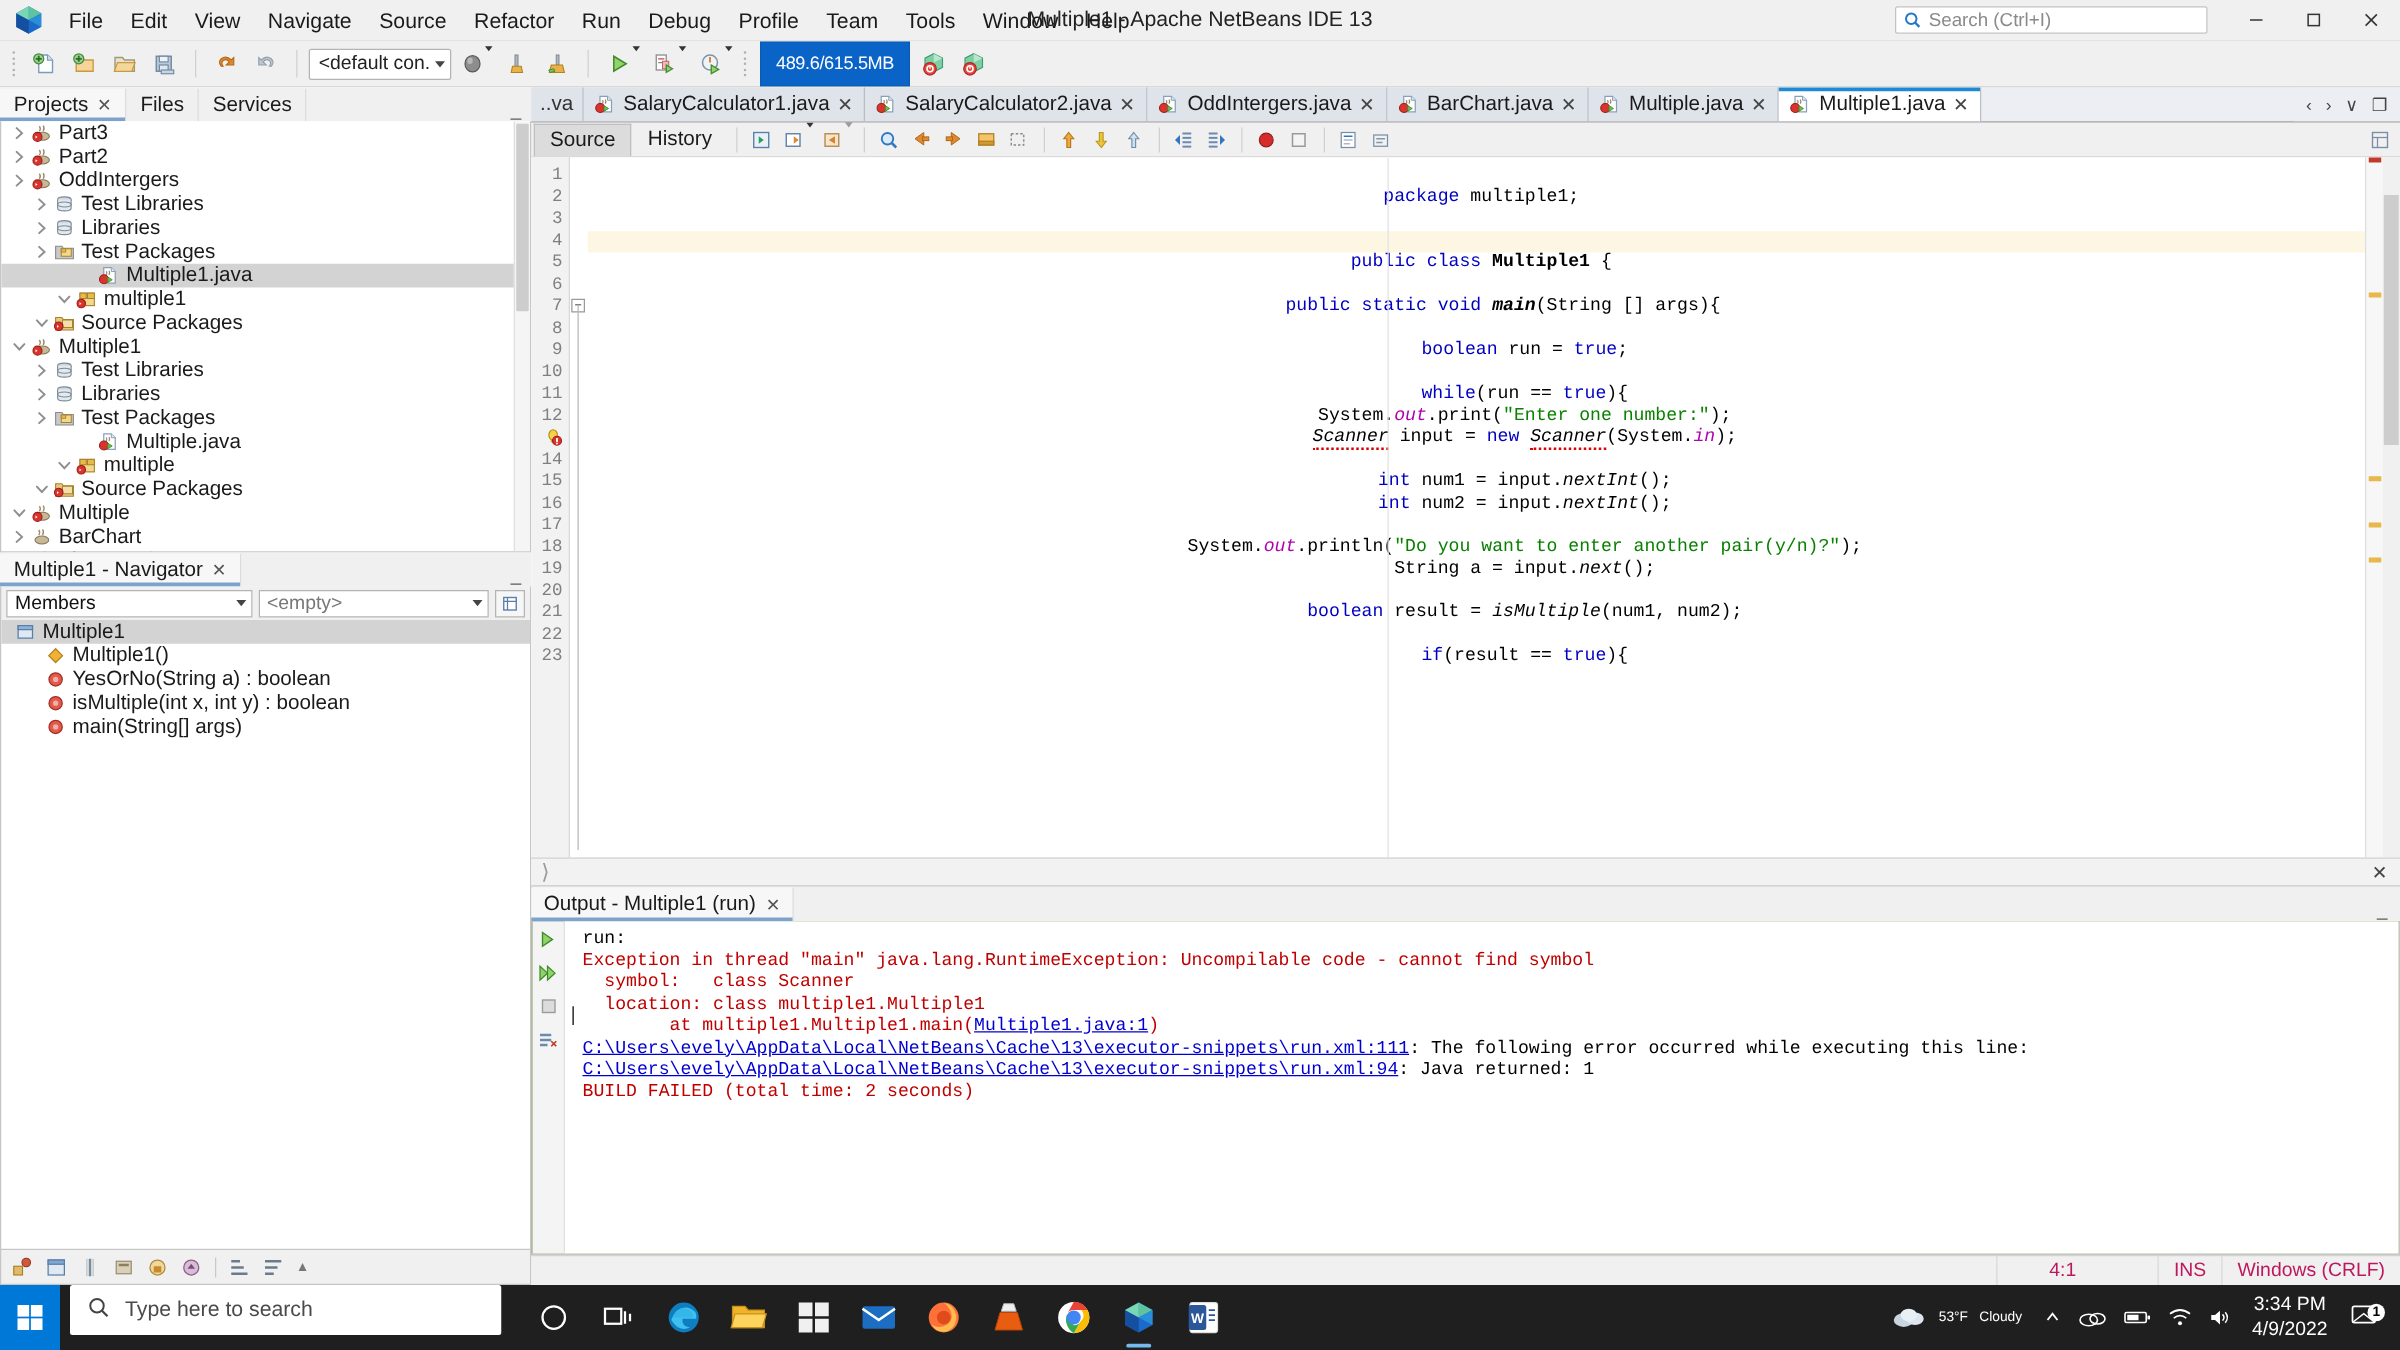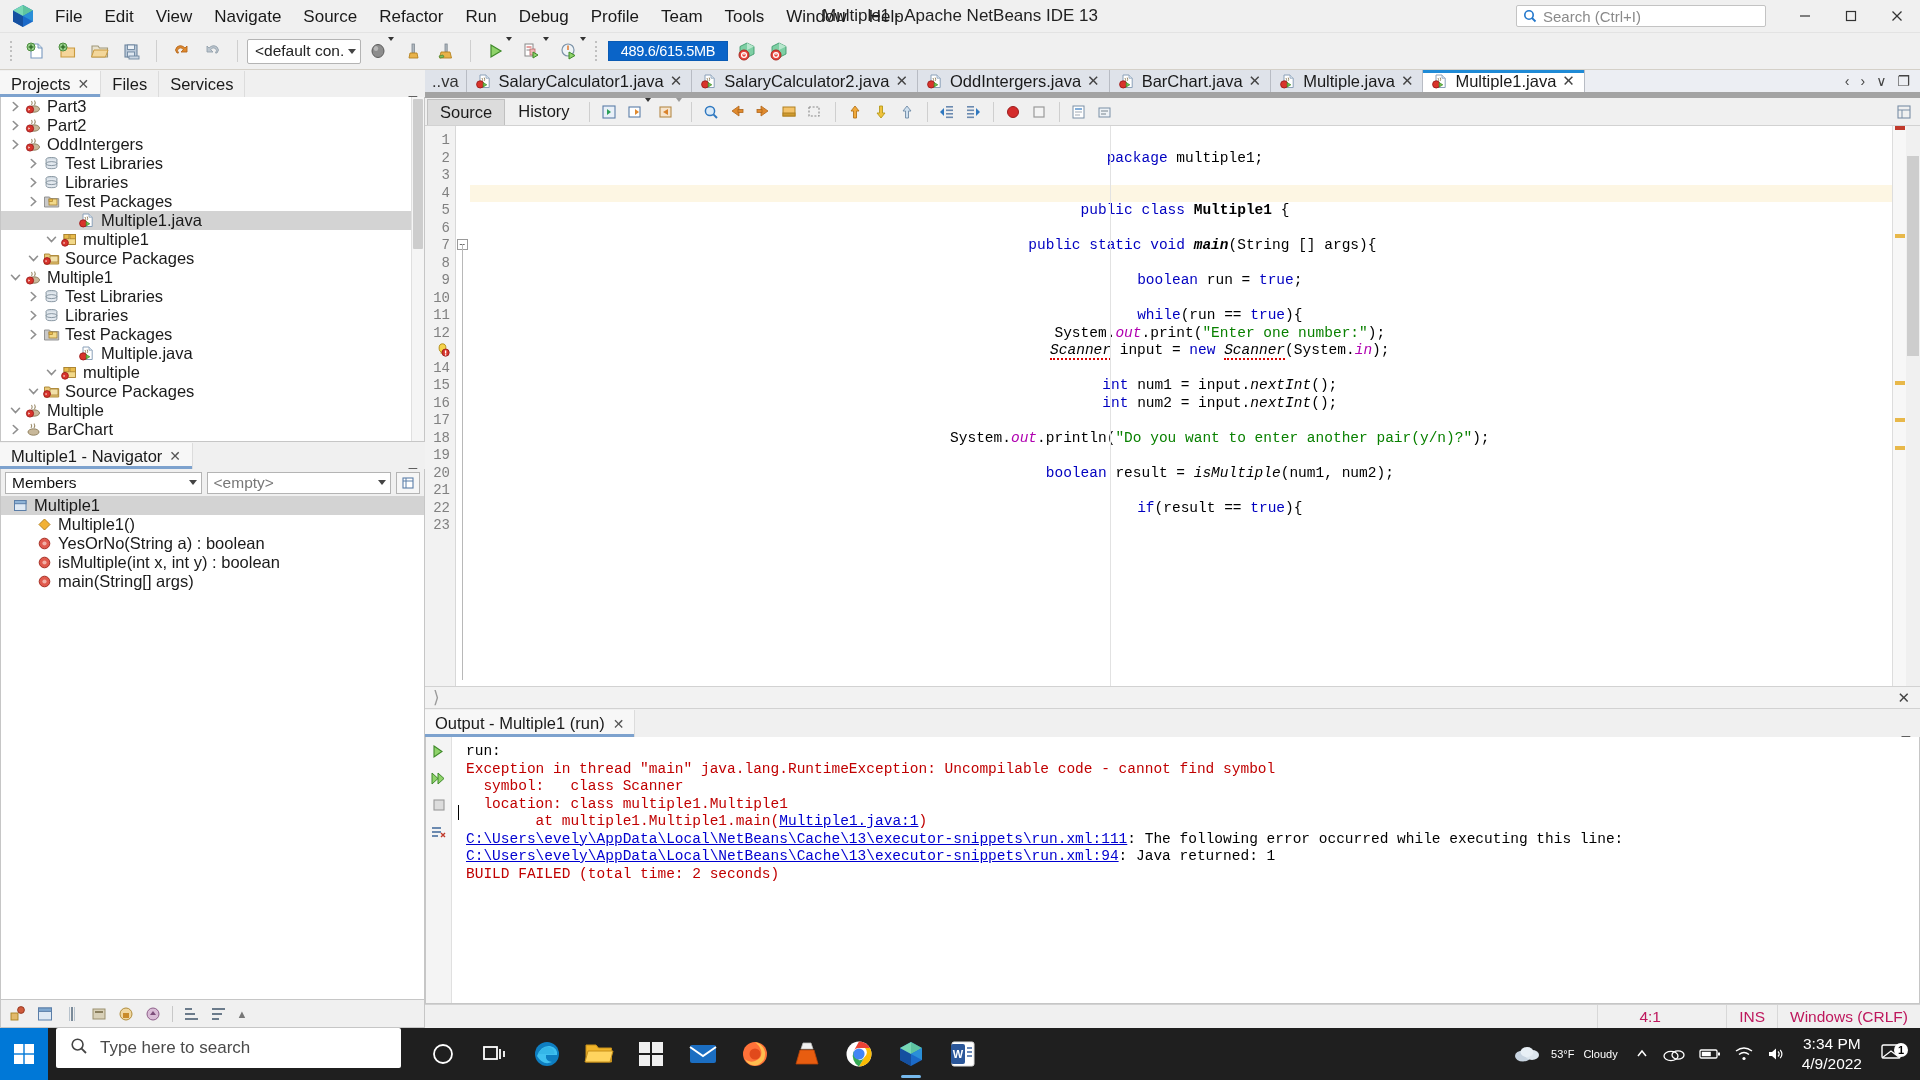--- a/index.html
+++ b/index.html
@@ -52,21 +52,21 @@
   .combo {
     width:114px; height:25px; background:#fff; border:1px solid #b4b4b4; border-radius:2px;
     display:flex; align-items:center; padding:0 4px 0 7px; font-size:15.5px; color:#222; gap:4px;
   }
   .combo .lbl { flex:1; overflow:hidden; white-space:nowrap; }
   .caret { width:0;height:0;border-left:4px solid transparent;border-right:4px solid transparent;
            border-top:5px solid #444; }
   .caret.sm { border-left-width:3.5px;border-right-width:3.5px;border-top-width:4.5px;
               border-top-color:#333; }
   .memgauge {
-    height:20px; width:120px; background:#0a64c8; border:1px solid #0a5bb5;
+    height:36px; width:120px; background:#0a64c8; border:1px solid #0a5bb5;
     color:#fff; font-size:14.5px; display:flex; align-items:center; justify-content:center;
     letter-spacing:-0.3px; margin:0 2px;
   }
 
   
   .main { flex:1; display:flex; min-height:0; background:#f0f0f0; }
 
   
   .left { width:425px; flex:0 0 425px; display:flex; flex-direction:column; min-height:0; }
 
@@ -129,21 +129,21 @@
     display:flex; align-items:center; gap:5px; padding:0 6px; flex:0 0 28px;
   }
   .nbtn { width:22px; height:20px; display:flex;align-items:center;justify-content:center; }
   .nb-sep { width:1px;height:16px;background:#c8c8c8;margin:0 3px; }
   .updown { width:14px; text-align:center; color:#777; font-size:11px; }
 
   
   .right { flex:1; display:flex; flex-direction:column; min-height:0; min-width:0; }
   .edtabs {
     height:28px; background:#eceef3; display:flex; align-items:stretch; flex:0 0 28px;
-    border-bottom:6px solid #a3a3a3; position:relative;
+    border-bottom:1px solid #a3a3a3; position:relative;
   }
   .etab {
     display:flex; align-items:center; gap:6px; padding:0 9px; font-size:16.5px; color:#1a1a1a;
     background:#dfe3ea; border-right:1px solid #b8bcc4; white-space:nowrap; position:relative;
   }
   .etab.ellipsis { padding:0 7px; color:#333; }
   .etab.active { background:#fff; }
   .etab.active:after {
     content:''; position:absolute; left:0; right:0; top:0; height:3px; background:#1e8ad6;
   }
@@ -1204,20 +1204,21 @@
             <div class="cline">        <span class="k">boolean</span> run = <span class="k">true</span>;</div>
             <div class="cline">&nbsp;</div>
             <div class="cline">        <span class="k">while</span>(run == <span class="k">true</span>){</div>
             <div class="cline">        System.<span class="f i">out</span>.print(<span class="s">"Enter one number:"</span>);</div>
             <div class="cline">        <span class="i err-underline">Scanner</span> input = <span class="k">new</span> <span class="i err-underline">Scanner</span>(System.<span class="f i">in</span>);</div>
             <div class="cline">&nbsp;</div>
             <div class="cline">        <span class="k">int</span> num1 = input.<span class="i">nextInt</span>();</div>
             <div class="cline">        <span class="k">int</span> num2 = input.<span class="i">nextInt</span>();</div>
             <div class="cline">&nbsp;</div>
             <div class="cline">        System.<span class="f i">out</span>.println(<span class="s">"Do you want to enter another pair(y/n)?"</span>);</div>
+            <div class="cline">        String a = input.<span class="i">next</span>();</div>
             <div class="cline">&nbsp;</div>
             <div class="cline">        <span class="k">boolean</span> result = <span class="i">isMultiple</span>(num1, num2);</div>
             <div class="cline">&nbsp;</div>
             <div class="cline">        <span class="k">if</span>(result == <span class="k">true</span>){</div>
           </div>
         <div class="errorstripe">
           <div class="stripe-mark" style="top:0px;background:#c0392b;"></div>
           <div class="stripe-mark" style="top:108px;background:#e8b84a;"></div>
           <div class="stripe-mark" style="top:255px;background:#e8b84a;"></div>
           <div class="stripe-mark" style="top:292px;background:#e8b84a;"></div>

